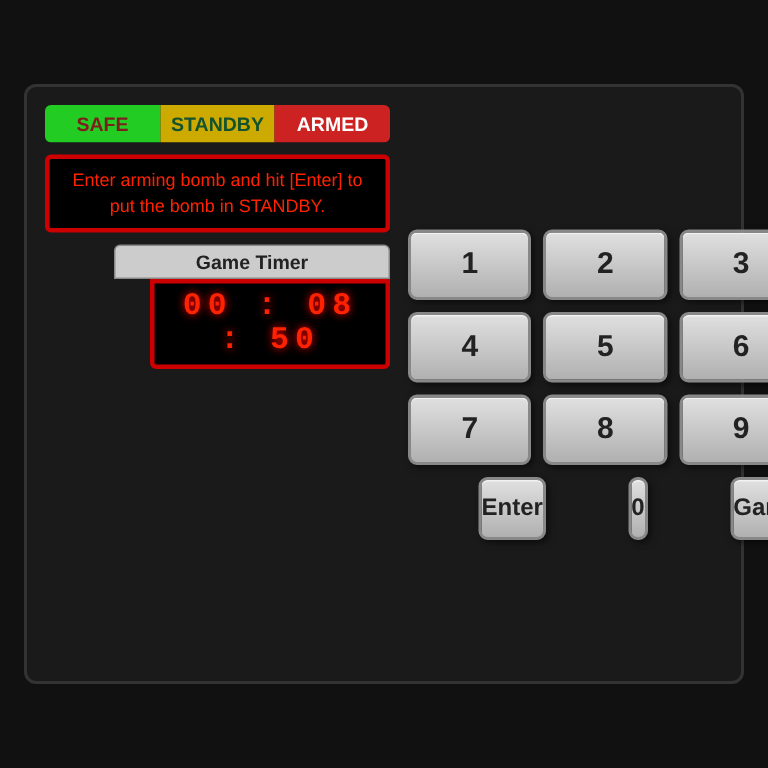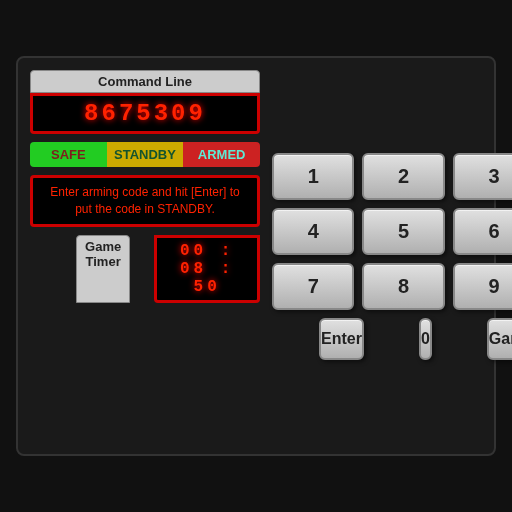--- a/index.html
+++ b/index.html
@@ -55,21 +55,21 @@
       font-family: 'Courier New', monospace;
       font-size: 24px;
       font-weight: bold;
       color: #ff2200;
       padding: 4px 6px;
       letter-spacing: 3px;
       text-shadow: 0 0 6px #ff0000;
     }
 
     .lcd-timer {
-      font-size: 16px;
+      font-size: 21px;
       letter-spacing: 4px;
       margin-left: 24px;
     }
 
     .command-section {
       display: flex;
       flex-direction: column;
     }
 
     
@@ -85,37 +85,37 @@
       flex: 1;
       text-align: center;
       padding: 5px 4px;
       font-size: 13px;
       font-weight: bold;
       color: #fff;
     }
 
     .status-safe { background: #22cc22; color: #7f1d1d; }
     .status-standby { background: #ccaa00; color: #14532d; }
-    .status-armed { background: #cc2222; color: #5eead4; }
+    .status-armed { background: #cc2222; color: #ffffff; }
 
     
     .message-box {
       background: #000;
       border: 3px solid #cc0000;
       border-radius: 4px;
       color: #ff2200;
       font-size: 12px;
       text-align: center;
       padding: 6px 8px;
       line-height: 1.4;
     }
 
     .timer-section {
       display: flex;
-      flex-direction: row;
+      flex-direction: column;
       padding-left: 46px;
     }
 
     
     .right-panel {
       display: flex;
       flex-direction: column;
       gap: 8px;
       flex: 1;
       justify-content: center;
@@ -149,32 +149,28 @@
       margin-left: 47px;
     }
   </style>
 </head>
 <body>
 
 <div class="container">
 
   <div class="left-panel">
 
-    <div class="command-section">
-      <div class="section-label">Command Line</div>
-      <div class="lcd-display">8675309</div>
-    </div>
 
     <div class="status-row">
       <div class="status-btn status-safe">SAFE</div>
       <div class="status-btn status-standby">STANDBY</div>
       <div class="status-btn status-armed">ARMED</div>
     </div>
 
-    <div class="message-box">Enter arming code and hit [Enter] to put the code in STANDBY.</div>
+    <div class="message-box">Enter arming bomb and hit [Enter] to put the bomb in STANDBY.</div>
 
     <div class="timer-section">
       <div class="section-label">Game Timer</div>
       <div class="lcd-display lcd-timer">00 : 08 : 50</div>
     </div>
 
 
   </div>
 
   <div class="right-panel">

